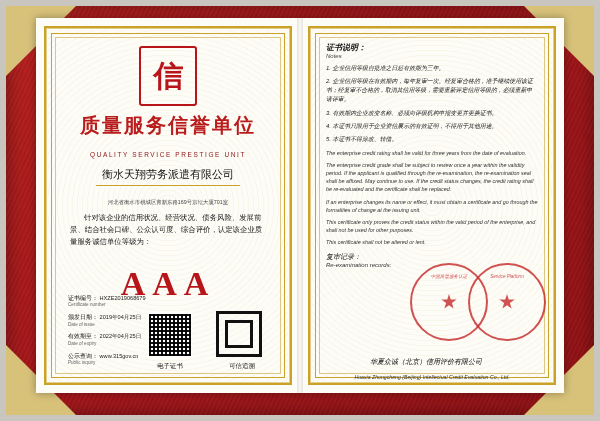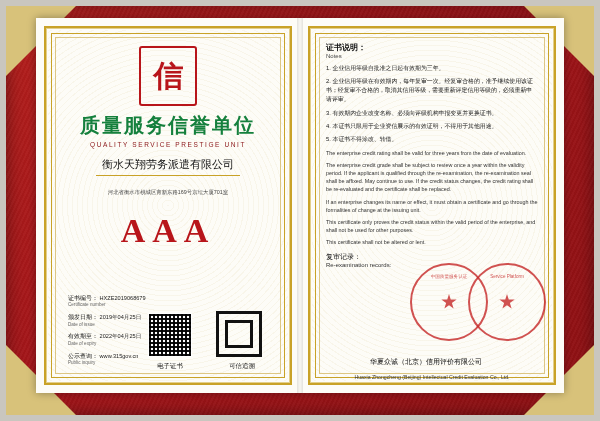--- a/index.html
+++ b/index.html
@@ -43,21 +43,21 @@
     background:#fdfcf7;
     box-shadow:0 0 8px rgba(0,0,0,.35);
     display:flex;
   }
   .paper:after{ 
     content:"";position:absolute;left:50%;top:0;bottom:0;width:6px;margin-left:-3px;
     background:linear-gradient(90deg,rgba(0,0,0,.10),rgba(0,0,0,.02),rgba(0,0,0,.10));
   }
   .page{position:relative;width:50%;height:100%;box-sizing:border-box;}
   .page-left{padding:10px 12px;}
-  .page-right{padding:10px 12px;}
+  .page-right{padding:10px 12px;font-style:italic;}
 
   
   .frame{
     position:absolute;left:8px;top:8px;right:8px;bottom:8px;
     border:2px solid #c9a227;
     box-shadow:inset 0 0 0 1px #e3cf8b, inset 0 0 0 5px #fdfcf7, inset 0 0 0 6px #c9a227;
   }
   .frame:before{
     content:"";position:absolute;inset:9px;
     border:1px solid #ddc785;
@@ -74,21 +74,21 @@
   
   .emblem{
     width:54px;height:56px;margin:2px auto 6px;
     border:2px solid #b8151a;border-radius:3px;
     display:flex;align-items:center;justify-content:center;
     color:#b8151a;font-family:"Liberation Serif",serif;font-size:30px;font-weight:bold;
     letter-spacing:-1px;
   }
   .title-cn{
     font-family:"Liberation Serif",serif;
-    font-size:20px;font-weight:bold;color:#15803d;letter-spacing:2px;margin:2px 0 2px;
+    font-size:20px;font-weight:bold;color:#b91c1c;letter-spacing:2px;margin:2px 0 12px;
   }
   .title-en{
     font-size:6.5px;letter-spacing:1.6px;color:#8a1417;margin-bottom:6px;
   }
   .company{
     font-family:"Liberation Serif",serif;
     font-size:11px;color:#111;border-bottom:1px solid #c9a227;display:inline-block;
     padding:0 6px 3px;margin-bottom:16px;
   }
   .body-cn{
@@ -170,20 +170,21 @@
 
     <div class="page page-left">
       <div class="frame"></div>
       <div class="guilloche"></div>
       <div class="inner">
         <div class="emblem">信</div>
         <div class="title-cn">质量服务信誉单位</div>
         <div class="title-en">QUALITY SERVICE PRESTIGE UNIT</div>
         <div class="company">衡水天翔劳务派遣有限公司</div>
         <div style="font-size:5.4px;color:#444;margin:-3px 0 6px;">河北省衡水市桃城区育新东路169号京坛大厦701室</div>
+        <div class="body-cn">针对该企业的信用状况、经营状况、债务风险、发展前景、结合社会口碑、公众认可度、综合评价，认定该企业质量服务诚信单位等级为：</div>
         <div class="grade">AAA</div>
 
         <div class="meta">
           <div class="row">
             <span class="lbl-cn">证书编号：</span>
             <span>HXZE2019068679</span>
             <div class="lbl-en">Certificate number</div>
           </div>
           <div class="row">
             <span class="lbl-cn">颁发日期：</span>

